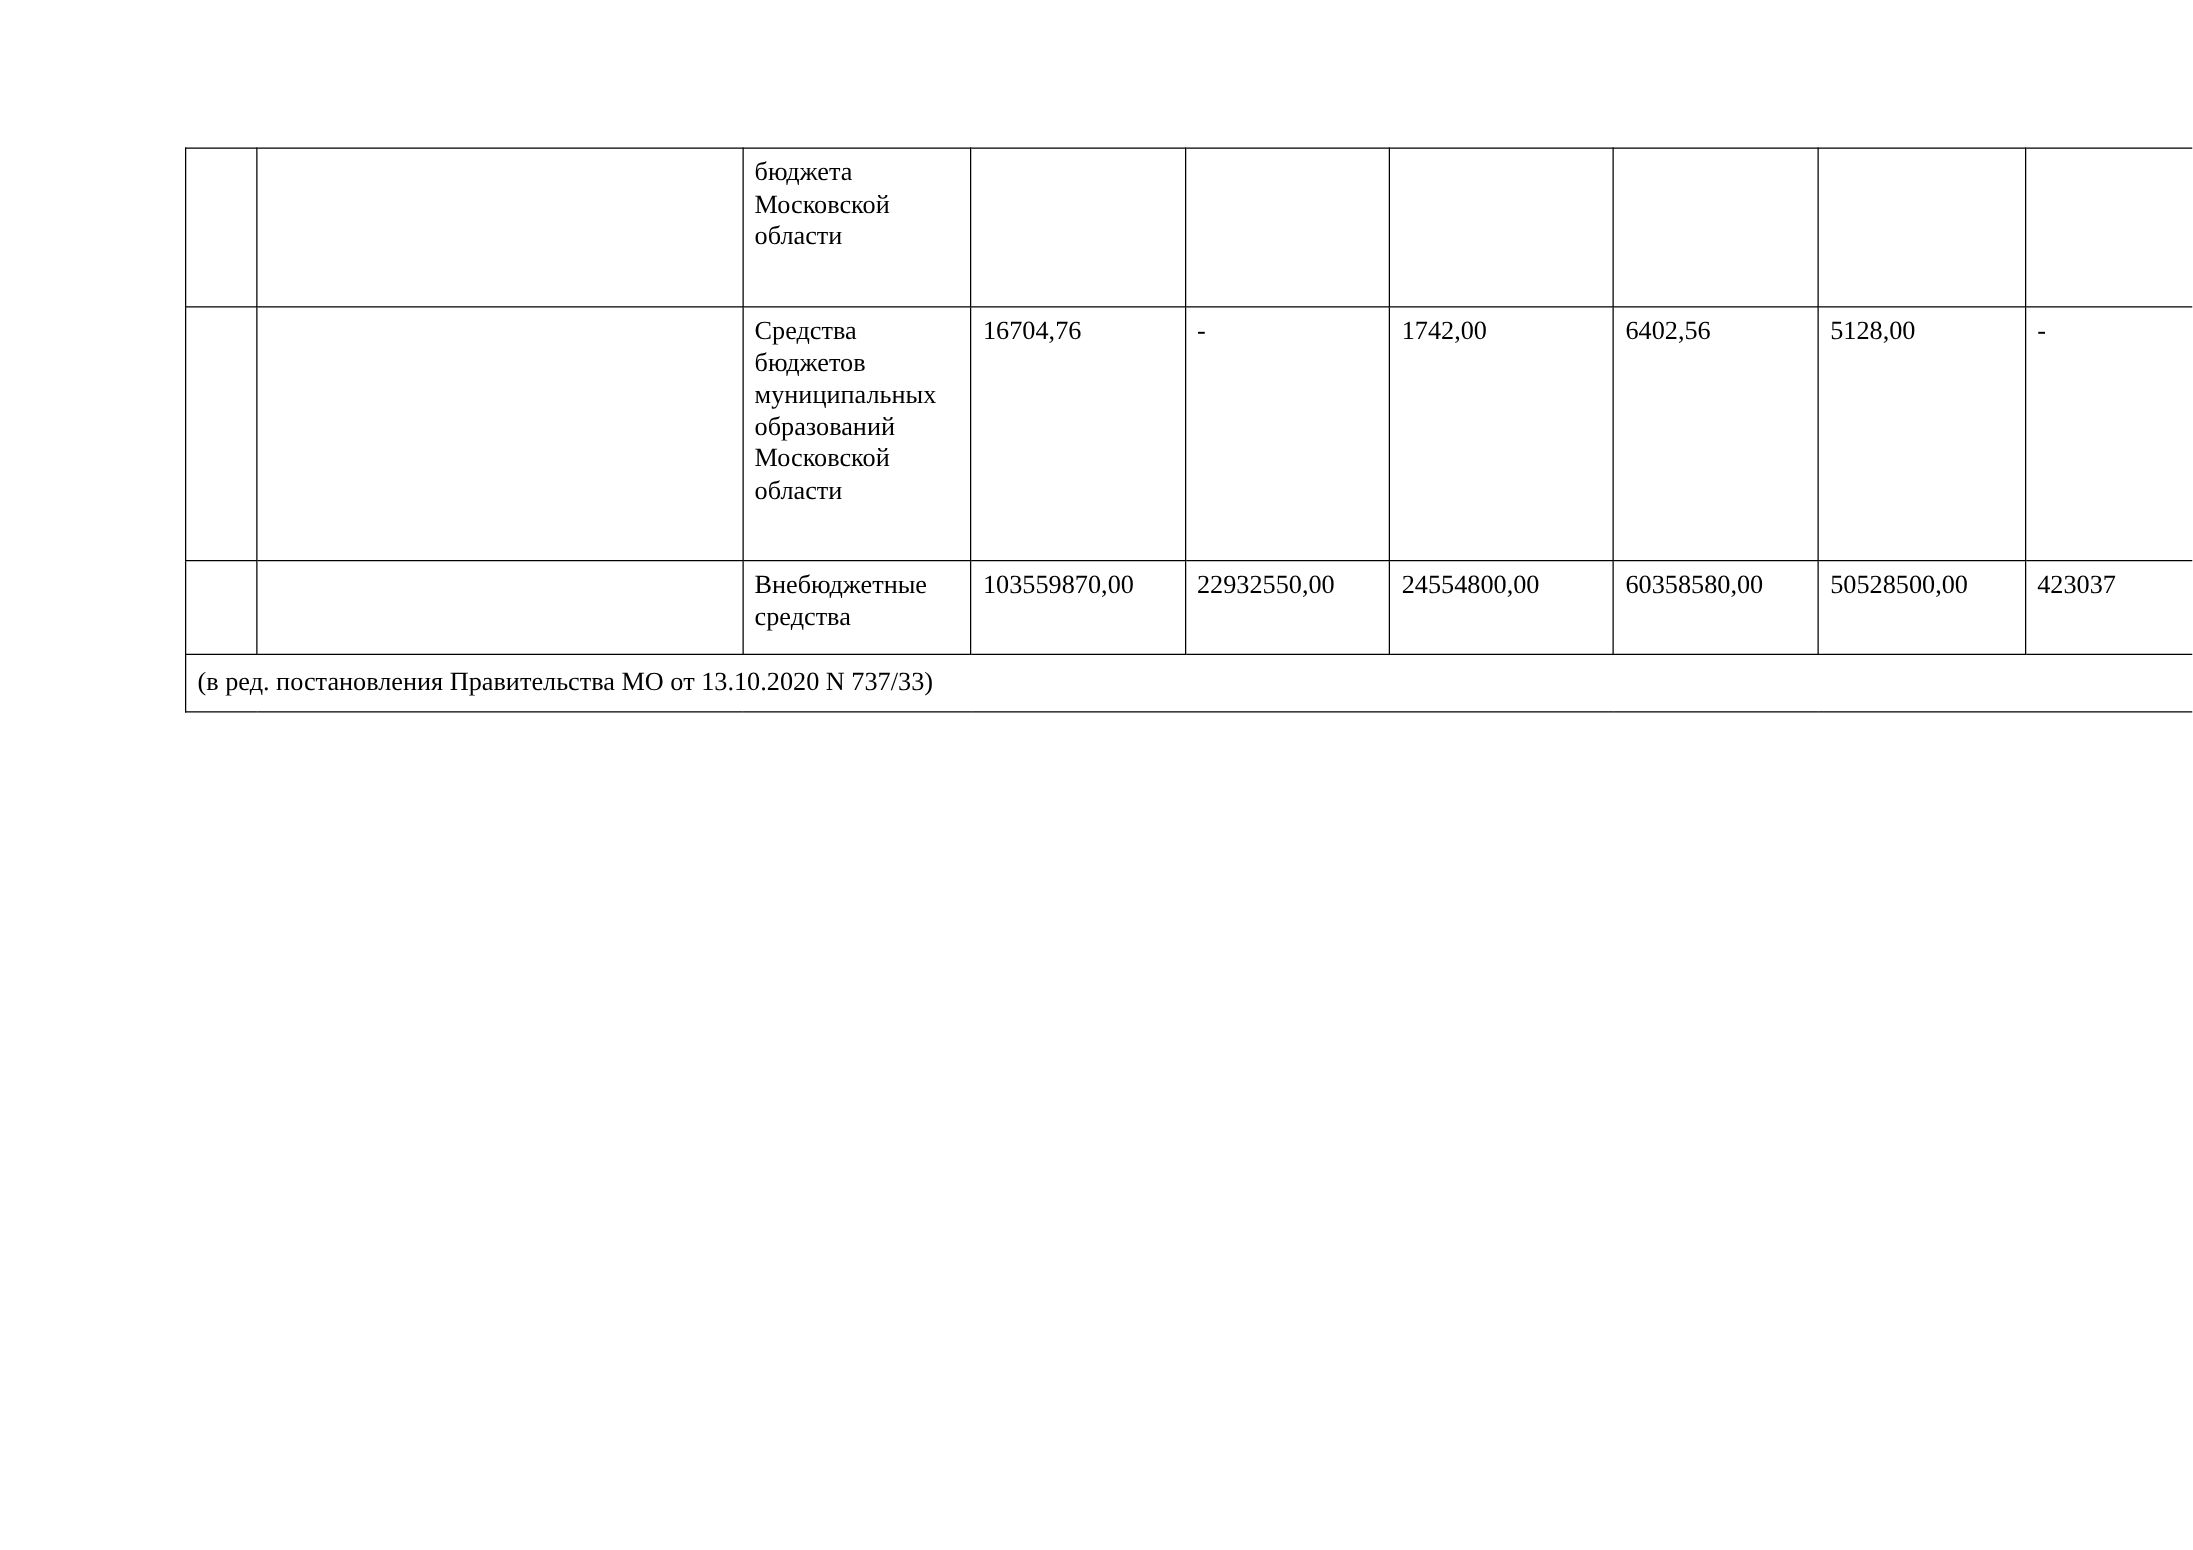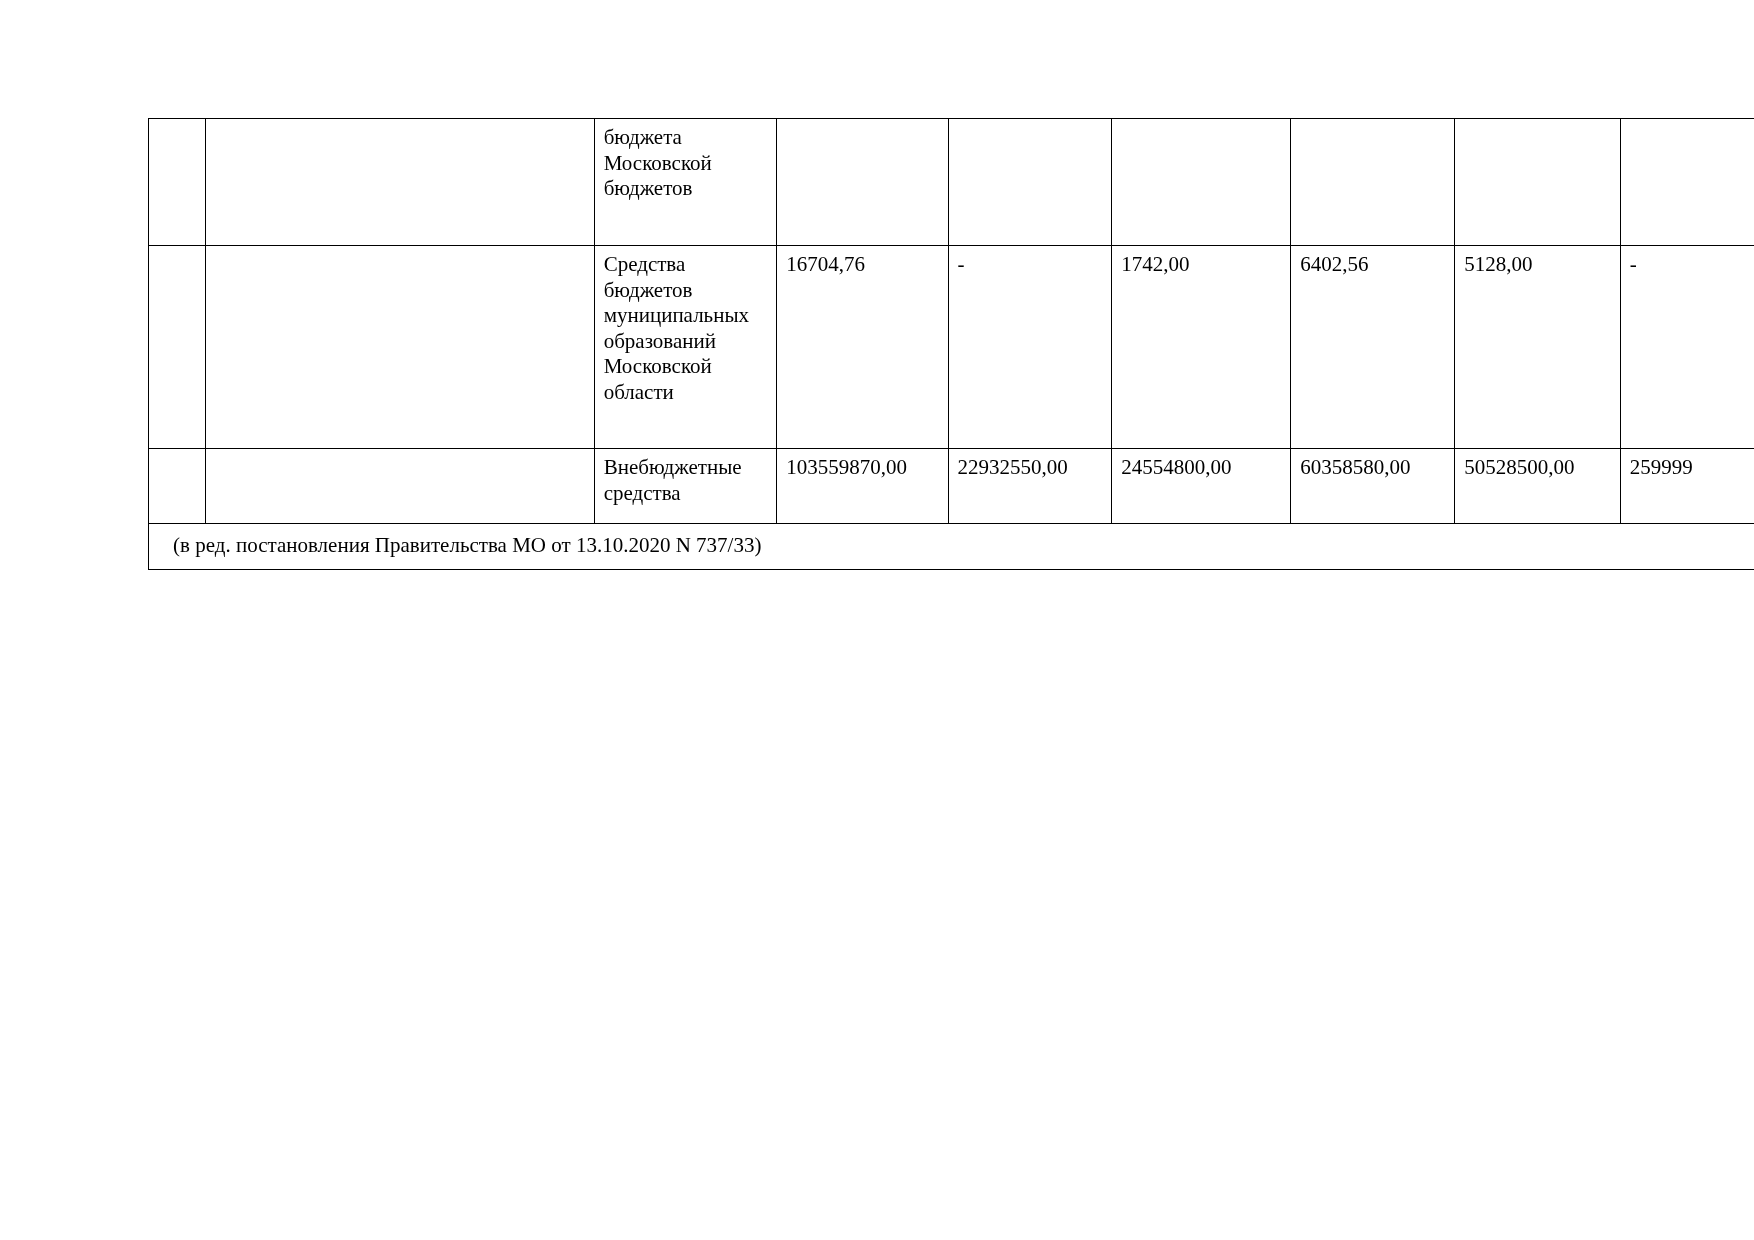--- a/index.html
+++ b/index.html
@@ -59,21 +59,21 @@
   .cell-text {
     display: block;
     white-space: pre-line;
   }
 
   .note-row td {
     border-left: 1.5px solid #000000;
     border-right: 1.5px solid #000000;
     border-bottom: 1.5px solid #000000;
     border-top: 1.5px solid #000000;
-    padding: 9px 8px 10px 24px;
+    padding: 9px 8px 10px 9px;
     font-size: 21px;
   }
 
   .clipped-right {
     border-right: none !important;
   }
 </style>
 </head>
 <body>
 
@@ -91,21 +91,21 @@
       <col class="c-val5">
       <col class="c-val6">
     </colgroup>
     <tbody>
       <tr class="row-budget">
         <td></td>
         <td></td>
         <td>
           <span class="cell-text">бюджета
 Московской
-бюджетов</span>
+области</span>
         </td>
         <td>
           <span class="cell-text"></span>
         </td>
         <td>
           <span class="cell-text"></span>
         </td>
         <td>
           <span class="cell-text"></span>
         </td>
@@ -167,21 +167,21 @@
         <td>
           <span class="cell-text">24554800,00</span>
         </td>
         <td>
           <span class="cell-text">60358580,00</span>
         </td>
         <td>
           <span class="cell-text">50528500,00</span>
         </td>
         <td class="clipped-right">
-          <span class="cell-text">259999</span>
+          <span class="cell-text">423037</span>
         </td>
       </tr>
 
       <tr class="note-row">
         <td class="clipped-right" colspan="9">
           <span>(в ред. постановления Правительства МО от 13.10.2020 N 737/33)</span>
         </td>
       </tr>
     </tbody>
   </table>

